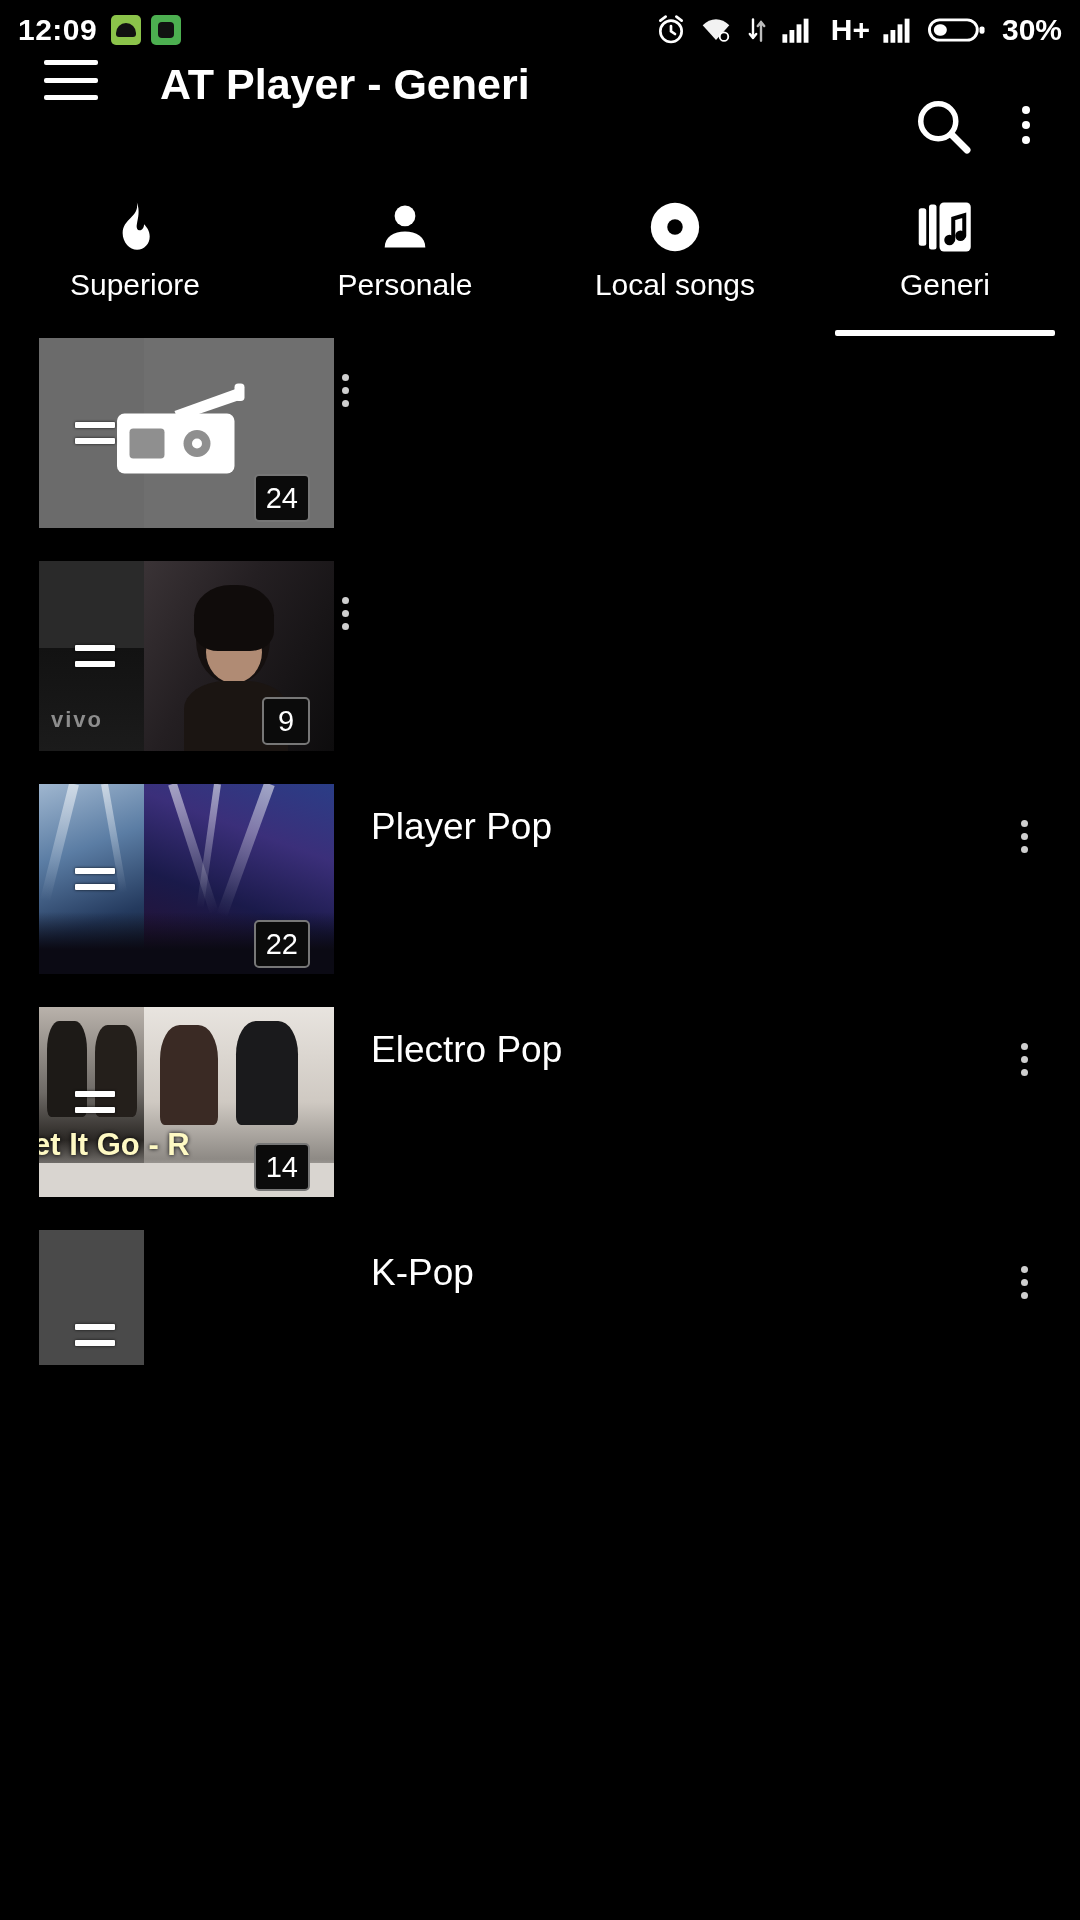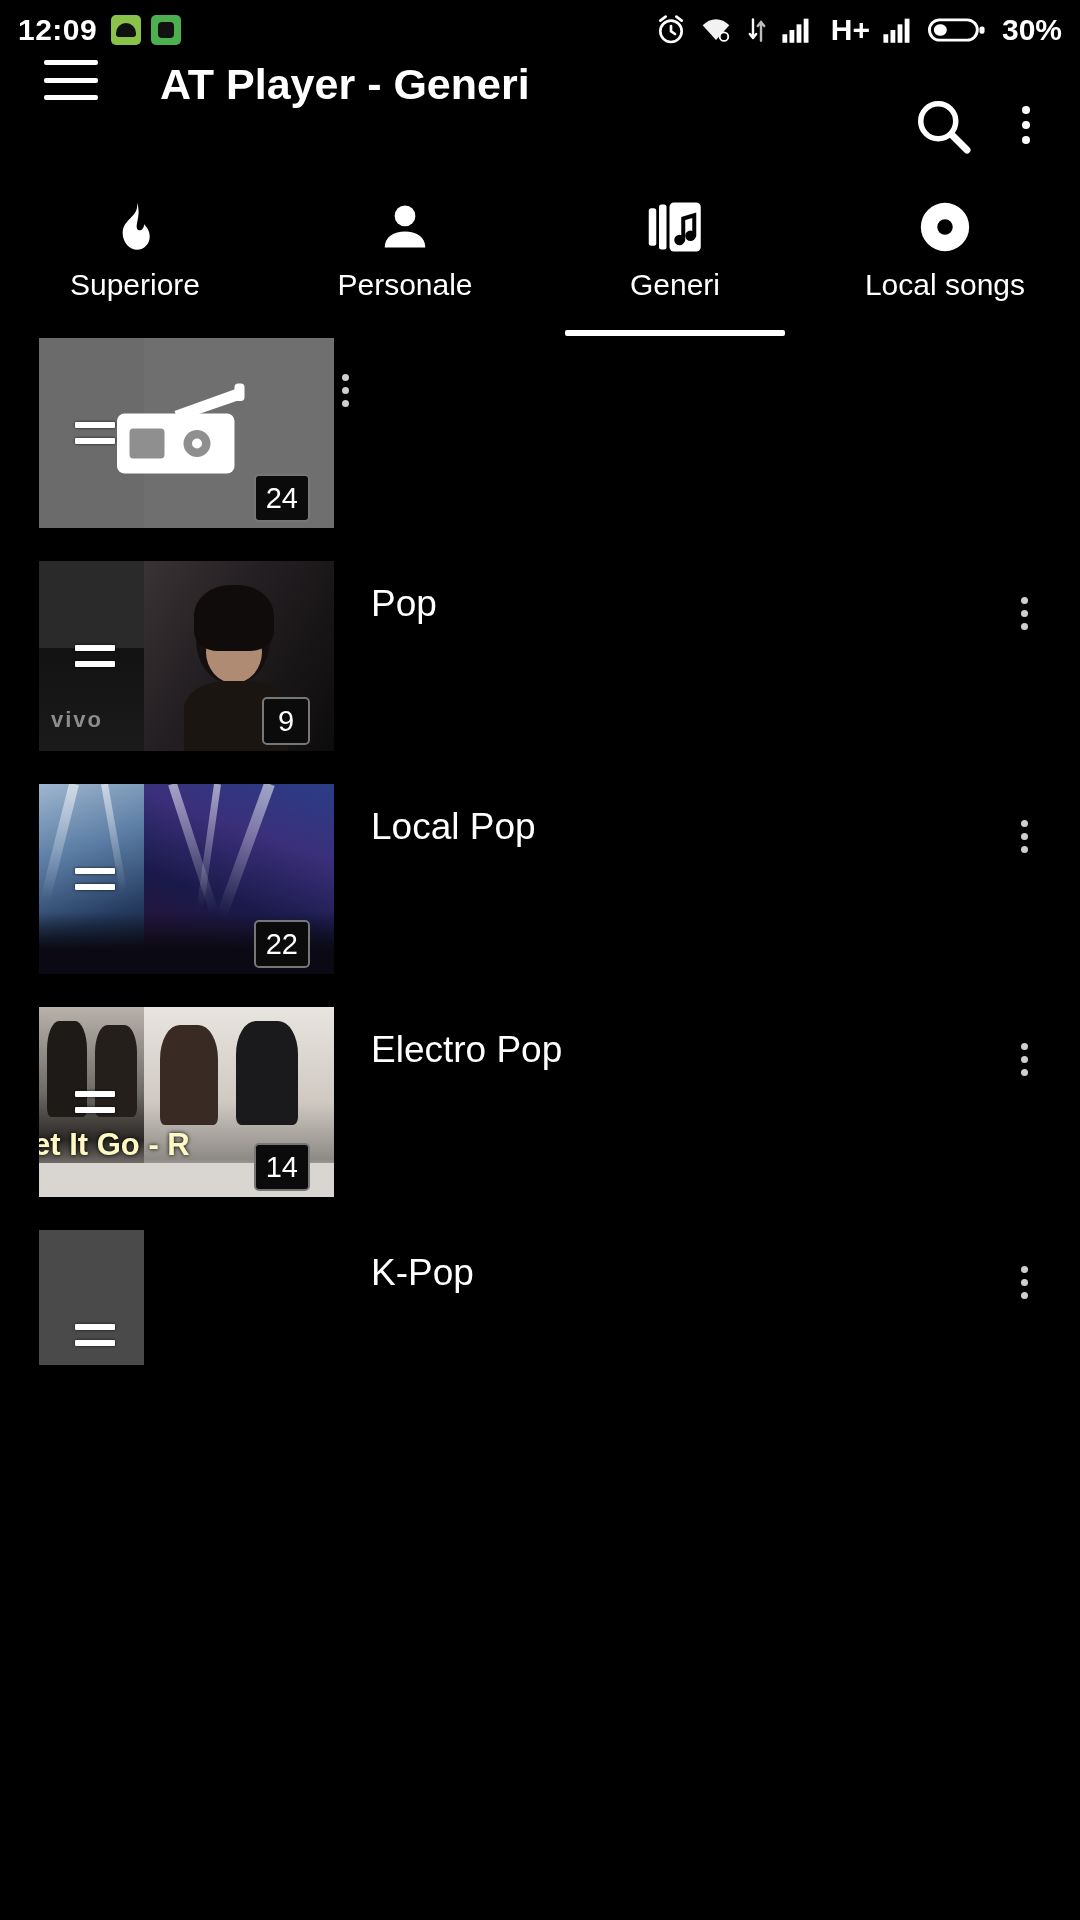--- a/index.html
+++ b/index.html
@@ -234,43 +234,43 @@
   <div class="tab">
     <div class="tab-icon">
       <svg width="58" height="58" viewBox="0 0 24 24">
         <circle cx="12" cy="7.4" r="4.3" fill="#fff"></circle>
         <path d="M3.6 20.5c0-4.3 3.8-6.6 8.4-6.6s8.4 2.3 8.4 6.6z" fill="#fff"></path>
       </svg>
     </div>
     <div class="tab-label">Personale</div>
   </div>
 
+  <div class="tab">
+    <div class="tab-icon">
+      <svg width="58" height="58" viewBox="0 0 24 24">
+        <circle cx="12" cy="12" r="10" fill="#fff"></circle>
+        <circle cx="12" cy="12" r="3.2" fill="#000"></circle>
+      </svg>
+    </div>
+    <div class="tab-label">Local songs</div>
+  </div>
+
   <div class="tab active">
     <div class="tab-icon">
       <svg width="60" height="60" viewBox="0 0 24 24">
         <rect x="1.5" y="4.5" width="3" height="15" rx="1" fill="#fff"></rect>
         <rect x="5.6" y="3" width="3" height="18" rx="1" fill="#fff"></rect>
         <rect x="9.8" y="2.2" width="12.5" height="19.6" rx="1.8" fill="#fff"></rect>
         <circle cx="13.8" cy="17.2" r="2.1" fill="#000"></circle>
         <path d="M15.3 17.2V8.6l4.4-1.3v8.3" stroke="#000" stroke-width="1.6" fill="none" stroke-linecap="round"></path>
         <circle cx="18.2" cy="15.5" r="2.1" fill="#000"></circle>
       </svg>
     </div>
     <div class="tab-label">Generi</div>
     <div class="tab-underline"></div>
-  </div>
-
-  <div class="tab">
-    <div class="tab-icon">
-      <svg width="58" height="58" viewBox="0 0 24 24">
-        <circle cx="12" cy="12" r="10" fill="#fff"></circle>
-        <circle cx="12" cy="12" r="3.2" fill="#000"></circle>
-      </svg>
-    </div>
-    <div class="tab-label">Local songs</div>
   </div>
 
 </div>
 
 <div class="list">
 
   <div class="row">
     <div class="thumb">
       <div class="half-left art-radio-left"></div>
       <div class="half-right art-radio"></div>
@@ -305,21 +305,20 @@
         <div class="person-silhouette" style="left:62px; top:60px; width:56px; height:62px; background:#b08b74; border-radius:50%;"></div>
         <div class="person-silhouette" style="left:50px; top:24px; width:80px; height:66px; background:#100c0b; border-radius:46% 46% 30% 30%;"></div>
         <div class="person-silhouette" style="left:40px; top:120px; width:104px; height:70px; background:#1b1512; border-radius:40% 40% 0 0;"></div>
       </div>
       <div class="drag-handle">
           <i></i>
           <i></i>
         </div>
       <div class="count-badge">9</div>
     </div>
-    <div class="row-title">Pop</div>
     <div class="row-menu">
         <i></i>
         <i></i>
         <i></i>
       </div>
   </div>
 
   <div class="row">
     <div class="thumb">
       <div class="half-left art-dance-left">
@@ -332,21 +331,21 @@
         <div class="laser" style="left:70px; top:0; width:7px; height:125px; transform:rotate(8deg);"></div>
         <div class="laser" style="left:120px; top:0; width:11px; height:140px; transform:rotate(20deg);"></div>
         <div class="crowd"></div>
       </div>
       <div class="drag-handle">
           <i></i>
           <i></i>
         </div>
       <div class="count-badge">22</div>
     </div>
-    <div class="row-title">Local Pop</div>
+    <div class="row-title">Player Pop</div>
     <div class="row-menu">
         <i></i>
         <i></i>
         <i></i>
       </div>
   </div>
 
   <div class="row">
     <div class="thumb">
       <div class="half-left art-electro-left">

